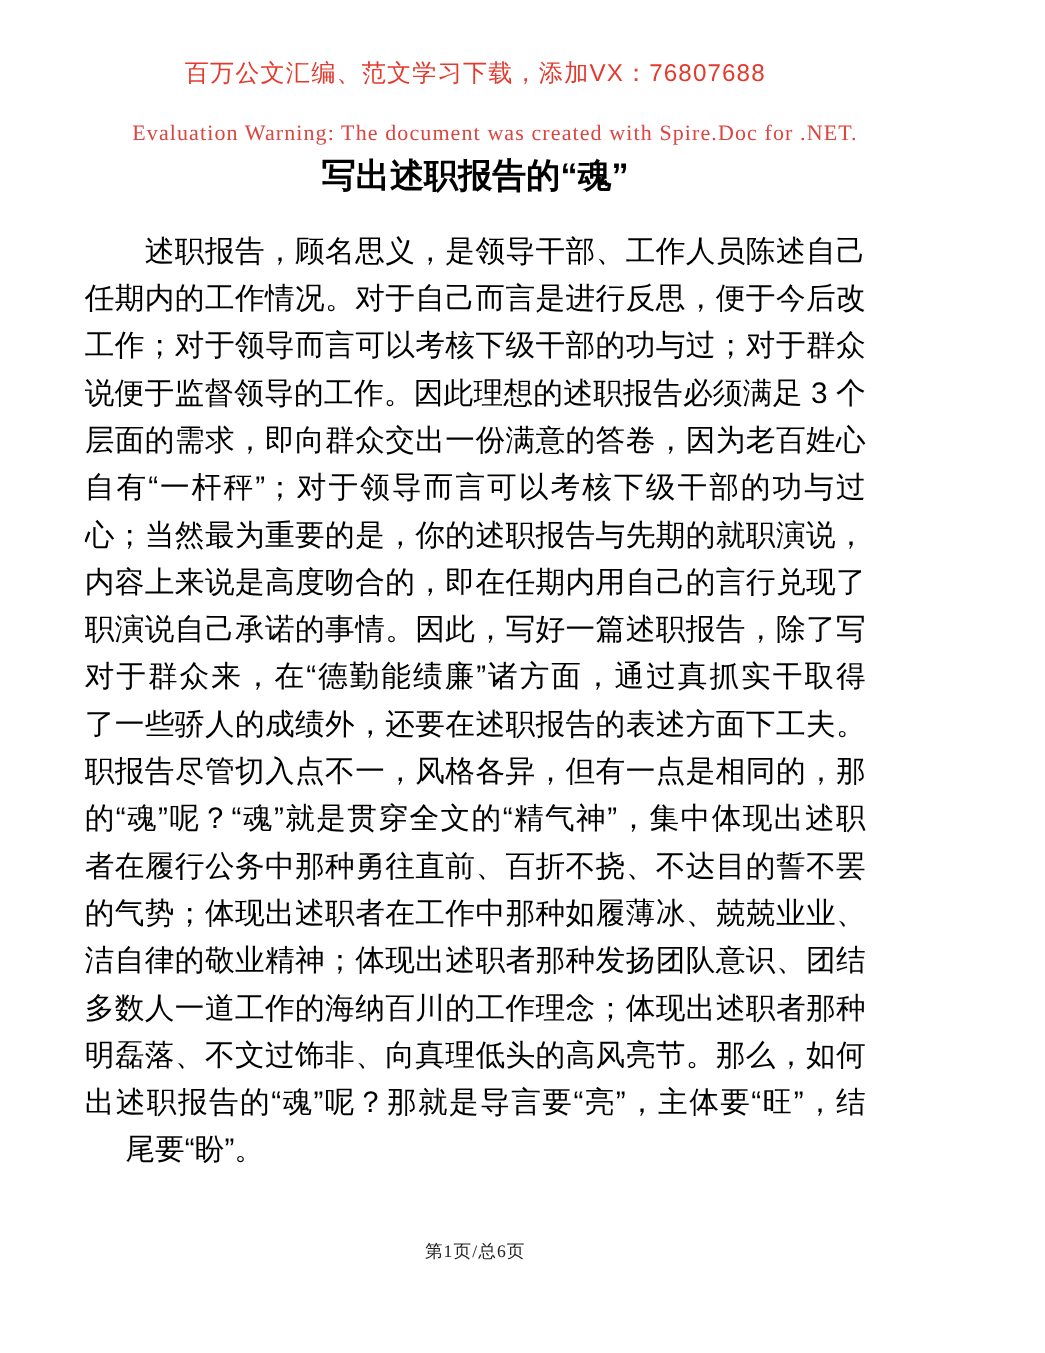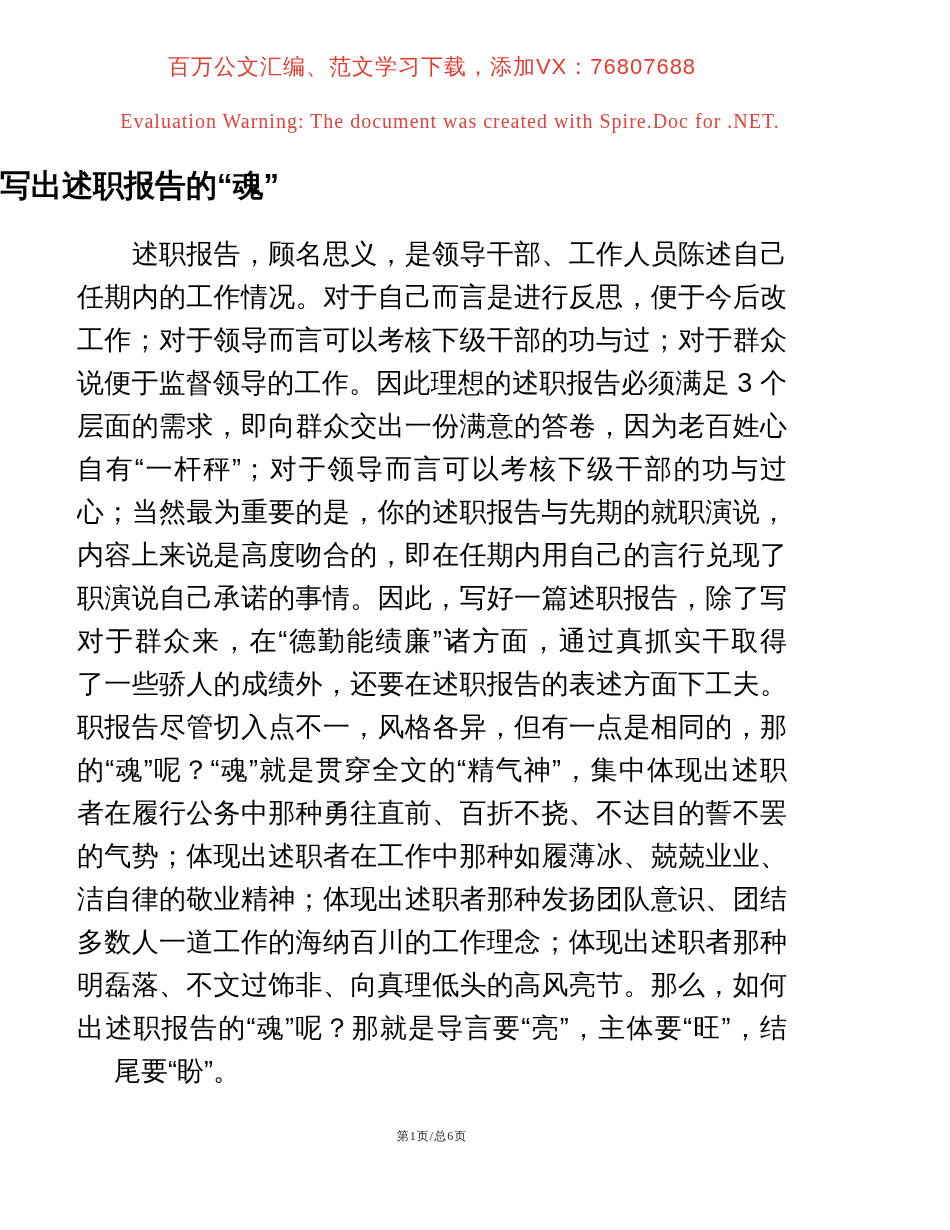--- a/index.html
+++ b/index.html
@@ -24,22 +24,22 @@
     font-family: "Liberation Sans", sans-serif;
   }
   .warning {
     margin-top: 28px;
     text-align: center;
     font-size: 20px;
     letter-spacing: 1px;
     font-family: "Liberation Serif", serif;
   }
   .doc-title {
-    margin: 32px 0 0 0;
-    text-align: left;
+    margin: 6px 0 0 0;
+    text-align: center;
     font-size: 31px;
     font-weight: 700;
     color: #000000;
     font-family: "Liberation Sans", sans-serif;
   }
   .doc-body {
     margin: 26px auto 0 auto;
     width: 710px;
     font-size: 27px;
     line-height: 43px;
@@ -57,21 +57,21 @@
     text-align-last: left;
     margin-left: 37px;
     -moz-text-align-last: left;
   }
   .page-footer {
     position: absolute;
     top: 1128px;
     left: 0;
     width: 100%;
     text-align: center;
-    font-size: 12px;
+    font-size: 16px;
     color: #222222;
     font-family: "Liberation Serif", serif;
     letter-spacing: 1px;
   }
 </style>
 </head>
 <body>
 
 <div class="page">
 

